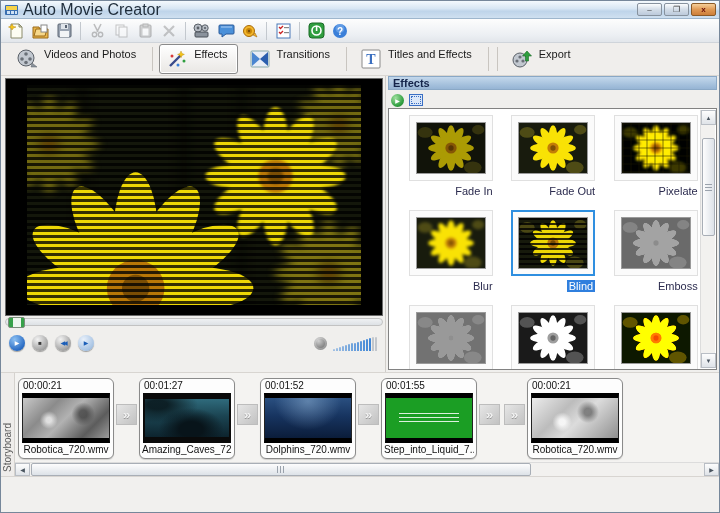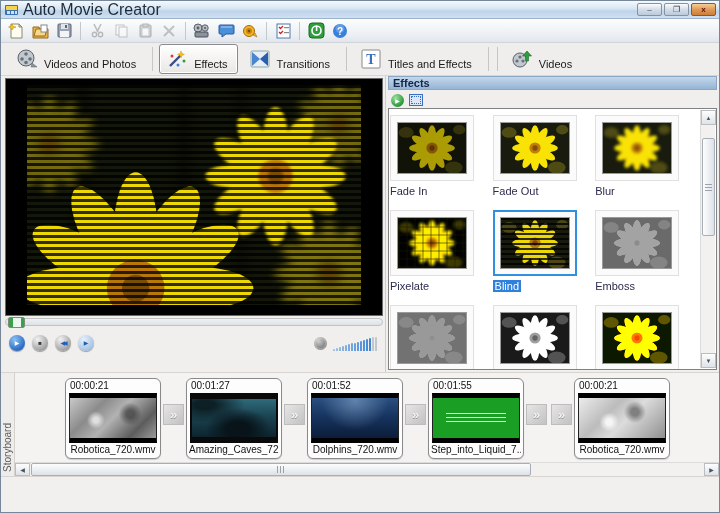--- a/index.html
+++ b/index.html
@@ -28,21 +28,21 @@
   
   .toolbar { height:24px; flex:0 0 24px; display:flex; align-items:center; gap:2px;
     background:linear-gradient(#fdfdfd,#eceff3 70%,#e2e6eb); border-bottom:1px solid #cfd4da; padding:0 4px; }
   .tb-icon { width:22px; height:20px; display:flex; align-items:center; justify-content:center; border-radius:2px; }
   .tb-icon.disabled { opacity:.45; filter:grayscale(1); }
   .tb-sep { width:1px; height:18px; background:#c3c8ce; margin:0 3px; }
 
   
   .tabbar { height:33px; flex:0 0 33px; display:flex; align-items:center;
     background:#f0eeec; border-bottom:1px solid #dad7d3; padding-left:6px; }
-  .tab { display:flex; align-items:flex-end; gap:5px; padding:3px 9px 3px 5px; margin:12px 2px;
+  .tab { display:flex; align-items:flex-start; gap:5px; padding:3px 9px 3px 5px; margin:12px 2px;
     border:1px solid transparent; border-radius:3px; font-size:11px; color:#1a1a1a; }
   .tab .tabicon { width:24px; height:22px; display:flex; align-items:center; justify-content:center; }
   .tab.selected { border-color:#8a8a8a; background:linear-gradient(#ffffff,#e9e7e4);
     box-shadow:inset 0 0 0 1px #fff; }
   .tab-sep { width:1px; height:24px; background:#c9c5c0; margin:0 4px; }
 
   
   .main { flex:0 0 296px; display:flex; position:relative; background:#f0efed; }
 
   
@@ -76,21 +76,21 @@
   .fx-header { height:14px; flex:0 0 14px; display:flex; align-items:center; padding-left:4px;
     background:linear-gradient(#c4d8ec,#a7c2dd 60%,#96b4d4); border:1px solid #8aa8c6; }
   .fx-title { font-weight:bold; font-size:11px; color:#14244a; }
   .fx-tools { height:18px; flex:0 0 18px; display:flex; align-items:center; gap:5px; padding:2px 0 0 3px; }
   .fx-play-ico { width:13px; height:13px; border-radius:50%;
     background:radial-gradient(circle at 35% 30%, #9fe09f, #2f9e3f 65%, #1c7029); display:flex; align-items:center; justify-content:center; color:#fff; font-size:6px; }
   .fx-add-ico { width:14px; height:12px; border:1px solid #3a6fc4; background:#dbe7f8; position:relative; }
   .fx-add-ico:before { content:""; position:absolute; inset:1px; border:1px dotted #3a6fc4; }
   .fx-gridbox { flex:1; border:1px solid #828282; background:#fff; position:relative; overflow:hidden; margin-bottom:2px; }
   .fx-grid { position:absolute; left:1px; top:2px; right:17px; display:flex; flex-wrap:wrap; }
-  .fx-card { width:33.2%; height:95px; display:flex; flex-direction:column; align-items:flex-start; padding-top:4px; }
+  .fx-card { width:33.2%; height:95px; display:flex; flex-direction:column; align-items:flex-end; padding-top:4px; }
   .mount { width:84px; background:#fbfbfb; border:1px solid #e0e0e0; padding:6px 0; display:flex; justify-content:center; }
   .fx-card.selected .mount { border:2px solid #2f8fe0; padding:5px 0; }
   .thumb { width:70px; height:52px; position:relative; border:1px solid #9a9a9a; background:#171a0c; overflow:hidden; }
   .thumb svg { width:100%; height:100%; display:block; }
   .thumb .overlay { position:absolute; inset:0; }
   .fx-label { margin-top:4px; font-size:11px; color:#2b2b4e; text-align:center; height:14px; }
   .fx-card.selected .fx-label span { background:#2f7fde; color:#fff; padding:0 2px; }
   
   .fx-fadein  svg { filter:brightness(.72); }
   .fx-fadeout svg { filter:brightness(1.05); }
@@ -112,21 +112,21 @@
   .vs-thumb { position:absolute; left:1px; width:13px; top:28px; height:98px; border:1px solid #a8aeb6; border-radius:2px;
     background:linear-gradient(90deg,#fdfdfd,#dde2e8); display:flex; align-items:center; justify-content:center; }
   .vs-grip { width:7px; height:7px; background:repeating-linear-gradient(180deg,#9aa2ac 0 1px, transparent 1px 3px); }
 
   
   .storyboard { flex:0 0 104px; display:flex; background:#f4f3f1; border-top:1px solid #d8d5d1; position:relative; }
   .sb-tab { width:14px; flex:0 0 14px; background:#efedeb; border-right:1px solid #d5d2ce; position:relative; }
   .sb-tab span { position:absolute; bottom:4px; left:1px; font-size:10px; color:#5a5a5a;
     writing-mode:vertical-rl; transform:rotate(180deg); }
   .sb-body { flex:1; display:flex; flex-direction:column; }
-  .clips-row { flex:1; display:flex; align-items:flex-start; padding:5px 2px 0 3px;justify-content:center; }
+  .clips-row { flex:1; display:flex; align-items:flex-start; padding:5px 2px 0 3px; }
   .clip { width:96px; height:81px; border:1px solid #8a8a8a; border-radius:6px; background:#fdfdfd;
     display:flex; flex-direction:column; padding:1px 2px; box-shadow:0 1px 1px rgba(0,0,0,.15); }
   .clip-dur { font-size:10px; color:#111; padding:0 2px; height:13px; }
   .cthumb { height:50px; margin:0 1px; border-top:5px solid #000; border-bottom:5px solid #000;
     border-left:1px solid #222; border-right:1px solid #222; position:relative; }
   .clip.selected .cthumb { border:2px solid #0a0a0a; border-top-width:6px; border-bottom-width:6px; }
   .clip-name { font-size:10px; color:#111; text-align:center; height:13px; padding-top:1px;
     white-space:nowrap; overflow:hidden; }
   .trans-tile { width:21px; height:21px; margin:26px 2px 0 2px; border:1px solid #bdbdbd;
     background:linear-gradient(135deg,#e6e6e6,#c2c2c2); display:flex; align-items:center; justify-content:center;
@@ -344,21 +344,21 @@
     <div class="tab">
       <span class="tabicon">
         <svg width="22" height="22" viewBox="0 0 22 22">
             <circle cx="9" cy="12" r="7" fill="#c2c8d0" stroke="#5a6068"></circle>
             <circle cx="9" cy="9" r="1.6" fill="#6a7078"></circle>
             <circle cx="6" cy="13" r="1.6" fill="#6a7078"></circle>
             <circle cx="12" cy="13" r="1.6" fill="#6a7078"></circle>
             <path d="M16 12v-5h-3l4.5-5L22 7h-3v5z" fill="#2f9e3f" stroke="#1a6a26" stroke-width=".6" transform="translate(-1.5,1)"></path>
           </svg>
       </span>
-      <span>Videos</span>
+      <span>Export</span>
     </div>
   </div>
 
   <div class="main">
 
     <div class="preview-col">
       <div class="screen">
         <div class="video-area">
           <span id="preview-scene"><svg viewBox="0 0 332 222" preserveAspectRatio="none" style="position:absolute;inset:0;width:100%;height:100%">
                 <rect width="332" height="222" fill="#14170b"></rect>
@@ -555,21 +555,21 @@
                         <ellipse cx="0" cy="-11" rx="4.2" ry="11.5" fill="#edd705" transform="rotate(330)"></ellipse>
                         <circle r="5.5" fill="#b97707"></circle>
                         <circle r="2.6" fill="#7a4d04"></circle>
                       </g>
                     </svg></span>
         <div class="overlay"></div>
       </div>
     </div>
     <div class="fx-label"><span>Fade Out</span></div>
   </div>
-            <div class="fx-card fx-blur">
+            <div class="fx-card fx-pixelate">
     <div class="mount">
       <div class="thumb">
         <span class="thumb-svg"><svg viewBox="0 0 100 74" preserveAspectRatio="none">
                       <rect width="100" height="74" fill="#171a0c"></rect>
                       <g opacity=".5" fill="#7d741c">
                         <ellipse cx="12" cy="14" rx="11" ry="8"></ellipse>
                         <ellipse cx="90" cy="10" rx="9" ry="7"></ellipse>
                         <ellipse cx="82" cy="66" rx="13" ry="9"></ellipse>
                       </g>
                       <g transform="translate(50,37) scale(1.5)">
@@ -585,23 +585,23 @@
                         <ellipse cx="0" cy="-11" rx="4.2" ry="11.5" fill="#edd705" transform="rotate(270)"></ellipse>
                         <ellipse cx="0" cy="-11" rx="4.2" ry="11.5" fill="#edd705" transform="rotate(300)"></ellipse>
                         <ellipse cx="0" cy="-11" rx="4.2" ry="11.5" fill="#edd705" transform="rotate(330)"></ellipse>
                         <circle r="5.5" fill="#b97707"></circle>
                         <circle r="2.6" fill="#7a4d04"></circle>
                       </g>
                     </svg></span>
         <div class="overlay"></div>
       </div>
     </div>
-    <div class="fx-label"><span>Blur</span></div>
-  </div>
-            <div class="fx-card fx-pixelate">
+    <div class="fx-label"><span>Pixelate</span></div>
+  </div>
+            <div class="fx-card fx-blur">
     <div class="mount">
       <div class="thumb">
         <span class="thumb-svg"><svg viewBox="0 0 100 74" preserveAspectRatio="none">
                       <rect width="100" height="74" fill="#171a0c"></rect>
                       <g opacity=".5" fill="#7d741c">
                         <ellipse cx="12" cy="14" rx="11" ry="8"></ellipse>
                         <ellipse cx="90" cy="10" rx="9" ry="7"></ellipse>
                         <ellipse cx="82" cy="66" rx="13" ry="9"></ellipse>
                       </g>
                       <g transform="translate(50,37) scale(1.5)">
@@ -617,21 +617,21 @@
                         <ellipse cx="0" cy="-11" rx="4.2" ry="11.5" fill="#edd705" transform="rotate(270)"></ellipse>
                         <ellipse cx="0" cy="-11" rx="4.2" ry="11.5" fill="#edd705" transform="rotate(300)"></ellipse>
                         <ellipse cx="0" cy="-11" rx="4.2" ry="11.5" fill="#edd705" transform="rotate(330)"></ellipse>
                         <circle r="5.5" fill="#b97707"></circle>
                         <circle r="2.6" fill="#7a4d04"></circle>
                       </g>
                     </svg></span>
         <div class="overlay"></div>
       </div>
     </div>
-    <div class="fx-label"><span>Pixelate</span></div>
+    <div class="fx-label"><span>Blur</span></div>
   </div>
             <div class="fx-card fx-blind selected">
     <div class="mount">
       <div class="thumb">
         <span class="thumb-svg"><svg viewBox="0 0 100 74" preserveAspectRatio="none">
                       <rect width="100" height="74" fill="#171a0c"></rect>
                       <g opacity=".5" fill="#7d741c">
                         <ellipse cx="12" cy="14" rx="11" ry="8"></ellipse>
                         <ellipse cx="90" cy="10" rx="9" ry="7"></ellipse>
                         <ellipse cx="82" cy="66" rx="13" ry="9"></ellipse>

